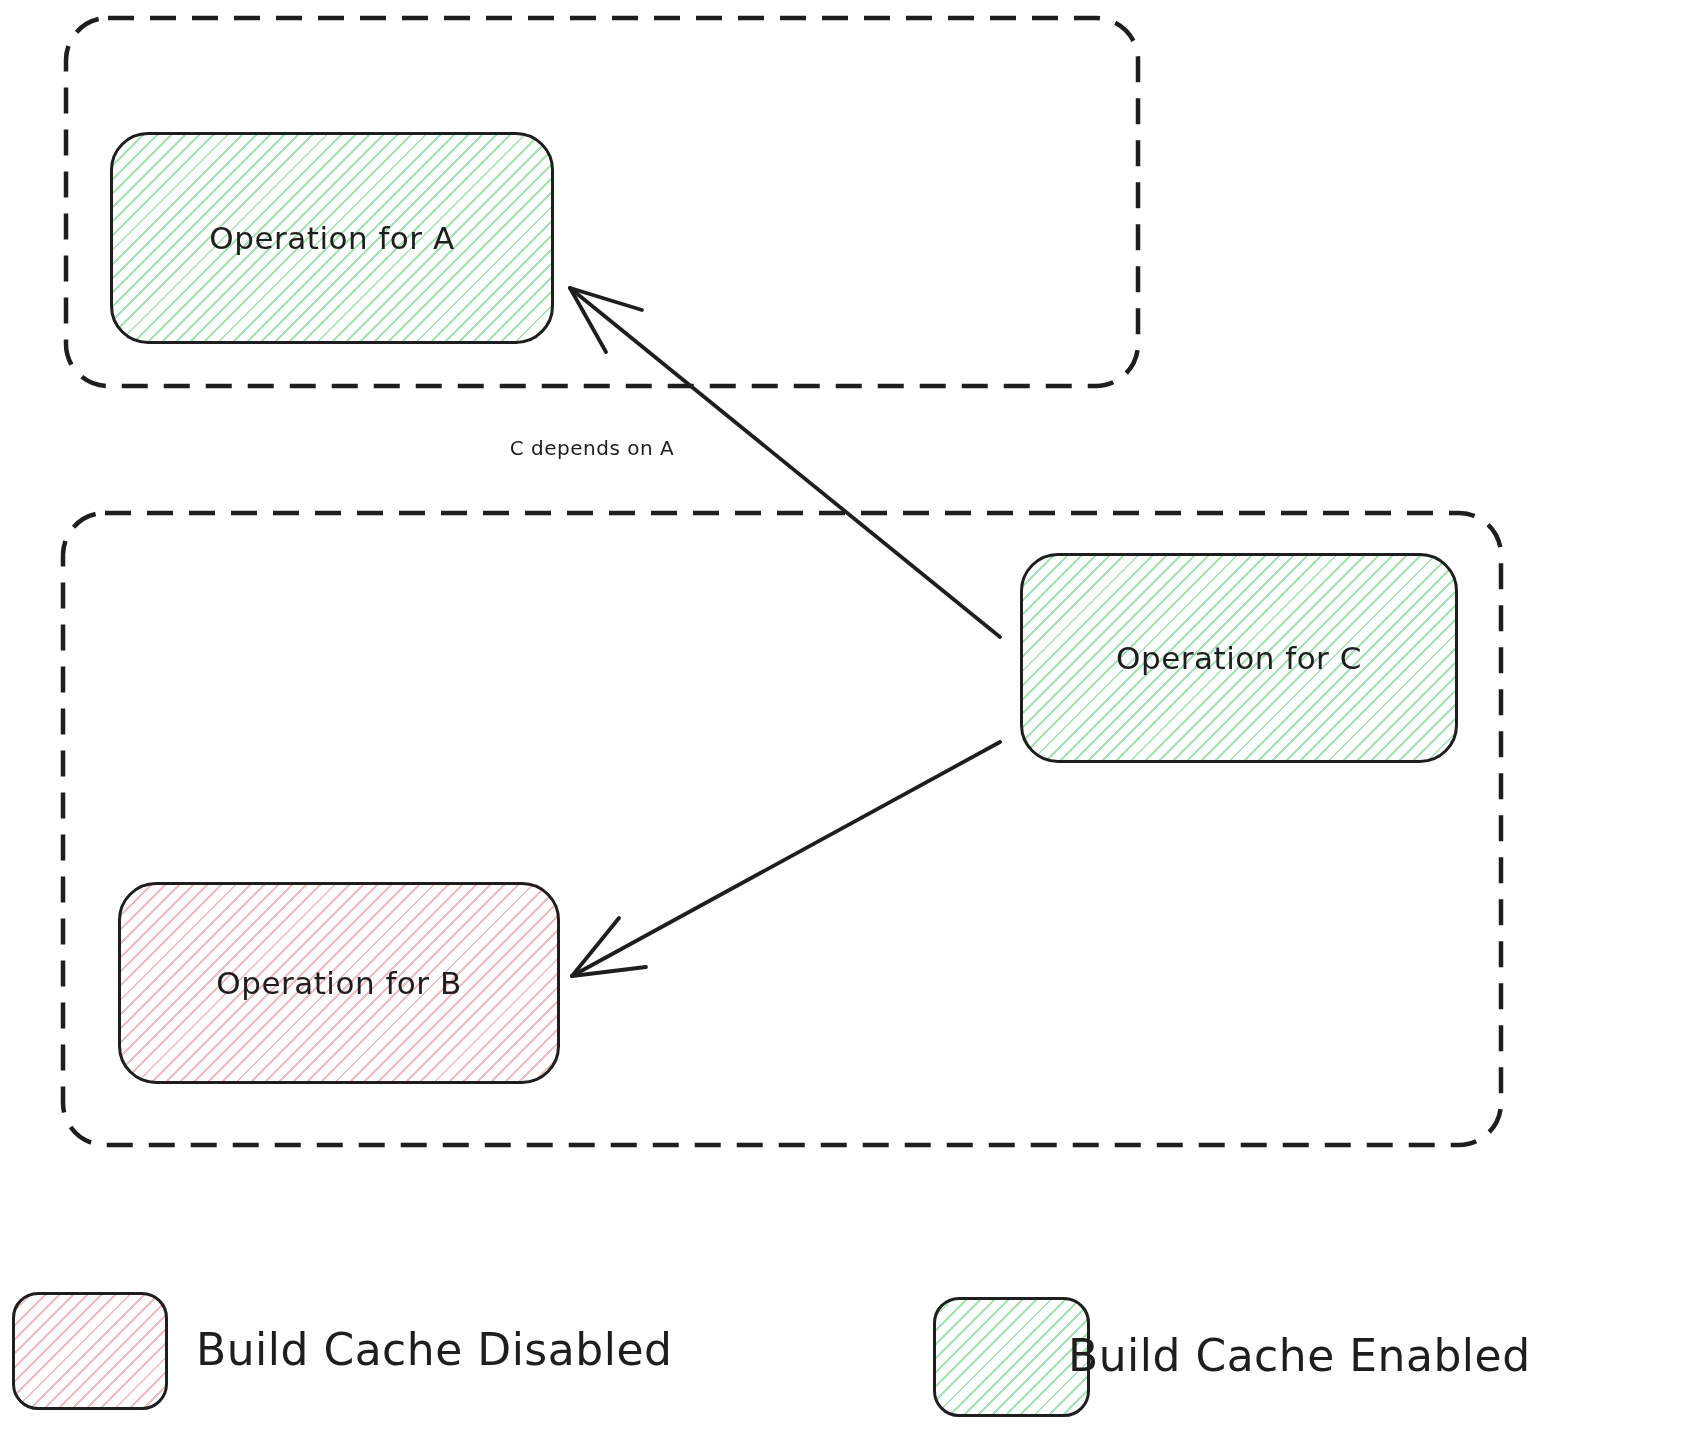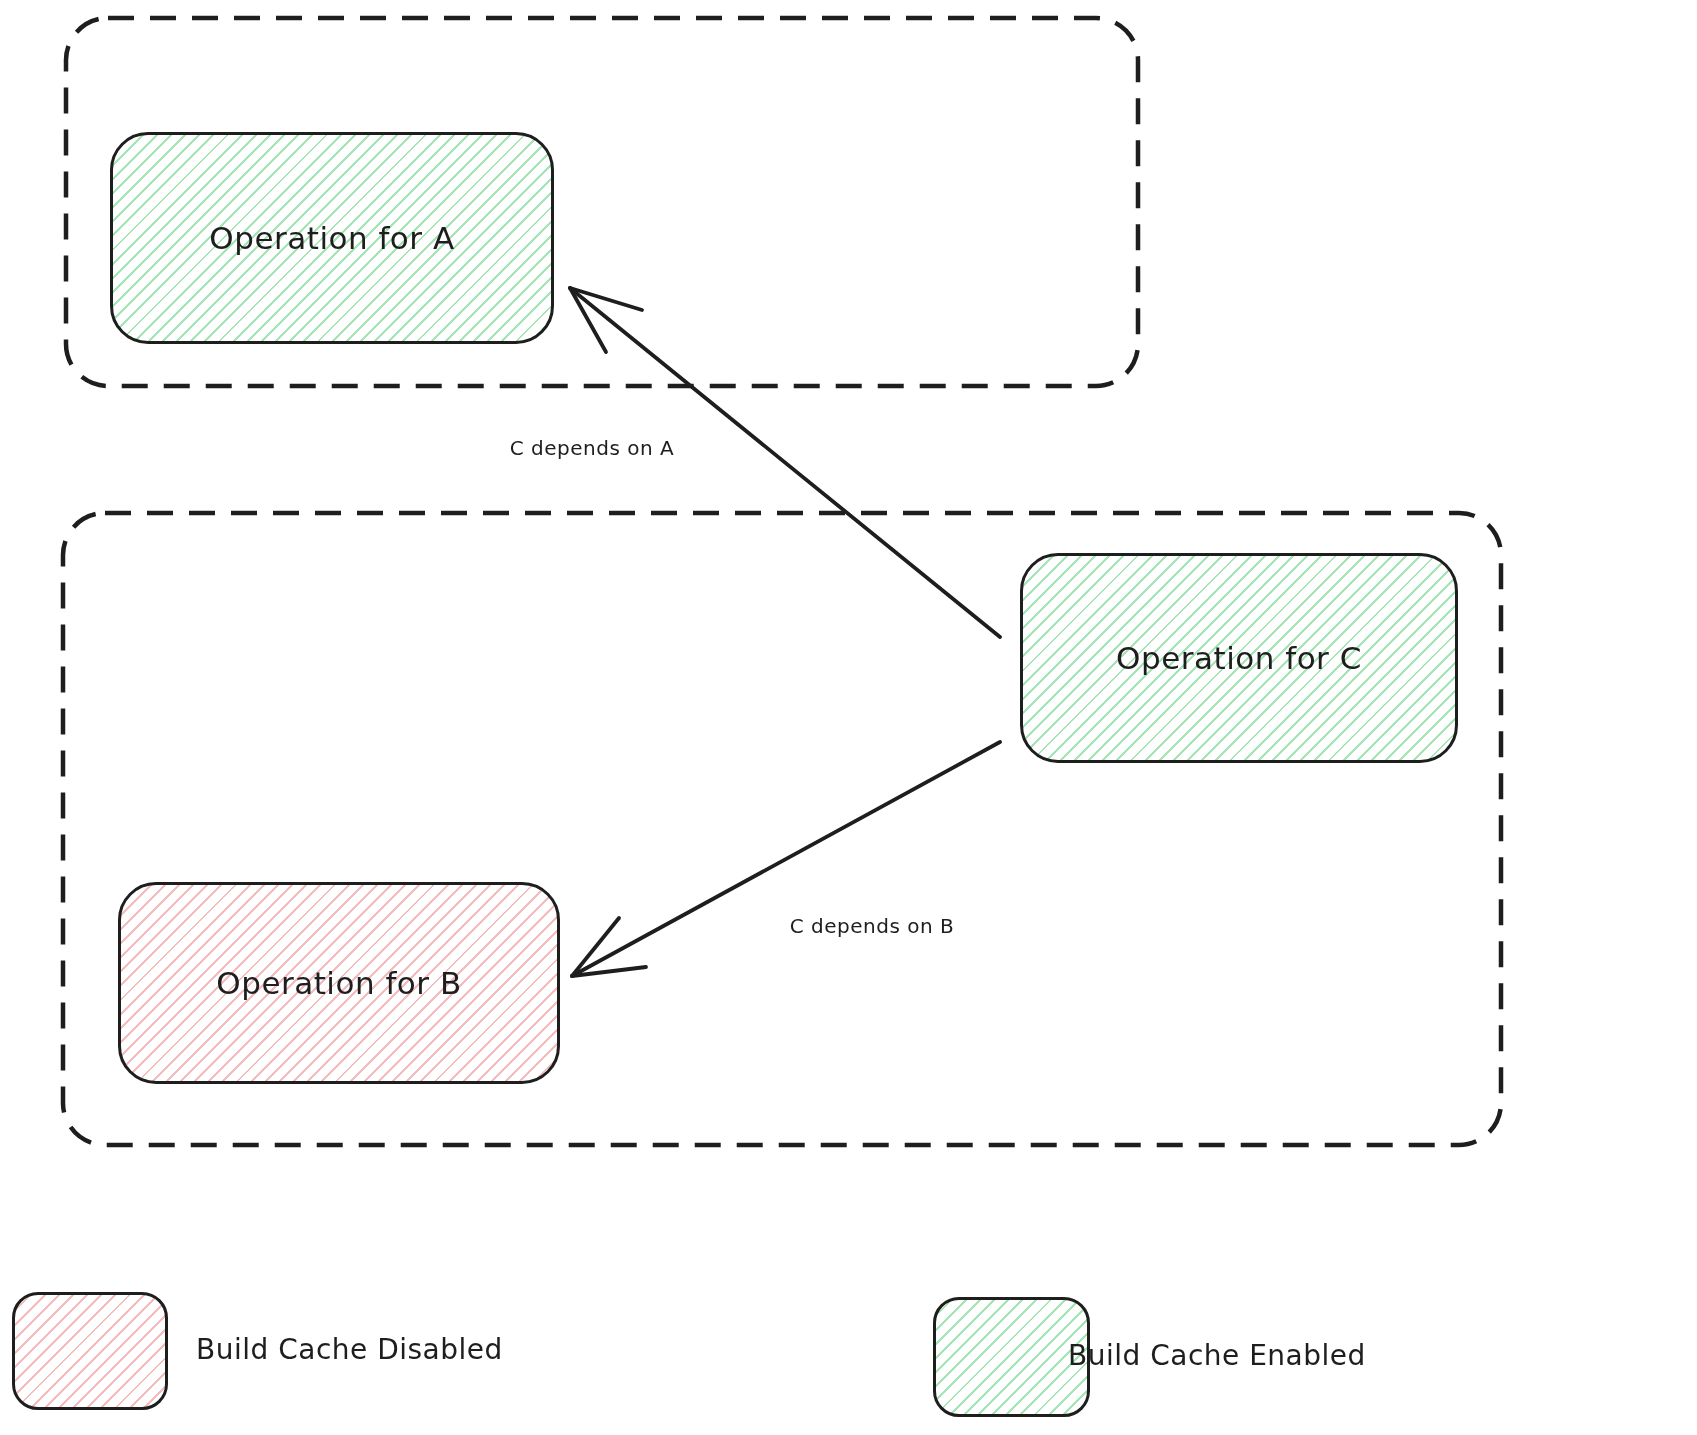--- a/index.html
+++ b/index.html
@@ -73,21 +73,21 @@
     position: absolute;
     border: 3.5px solid #1e1e1e;
     border-radius: 26px;
     box-sizing: border-box;
   }
   .swatch-disabled { left: 12px;  top: 1292px; width: 156px; height: 118px; }
   .swatch-enabled  { left: 933px; top: 1297px; width: 157px; height: 120px; }
 
   .legend-label {
     position: absolute;
-    font-size: 28px;
+    font-size: 44px;
     letter-spacing: 0.5px;
     line-height: 48px;
     white-space: nowrap;
   }
   .legend-label-disabled { left: 196px;  top: 1326px; }
   .legend-label-enabled  { left: 1068px; top: 1332px; }
 </style>
 </head>
 <body>
 
@@ -118,21 +118,20 @@
   <div class="node node-c hatch-green">
     <span>Operation for C</span>
   </div>
 
   <div class="node node-b hatch-red">
     <span>Operation for B</span>
   </div>
 
   <div class="edge-label edge-label-ca">C depends on A</div>
 
-  <div class="edge-label edge-label-cb">C depends on B</div>
 
   <div class="legend-swatch swatch-disabled hatch-red"></div>
   <div class="legend-label legend-label-disabled">Build Cache Disabled</div>
 
   <div class="legend-swatch swatch-enabled hatch-green"></div>
   <div class="legend-label legend-label-enabled">Build Cache Enabled</div>
 
 </div>
 
 </body></html>

